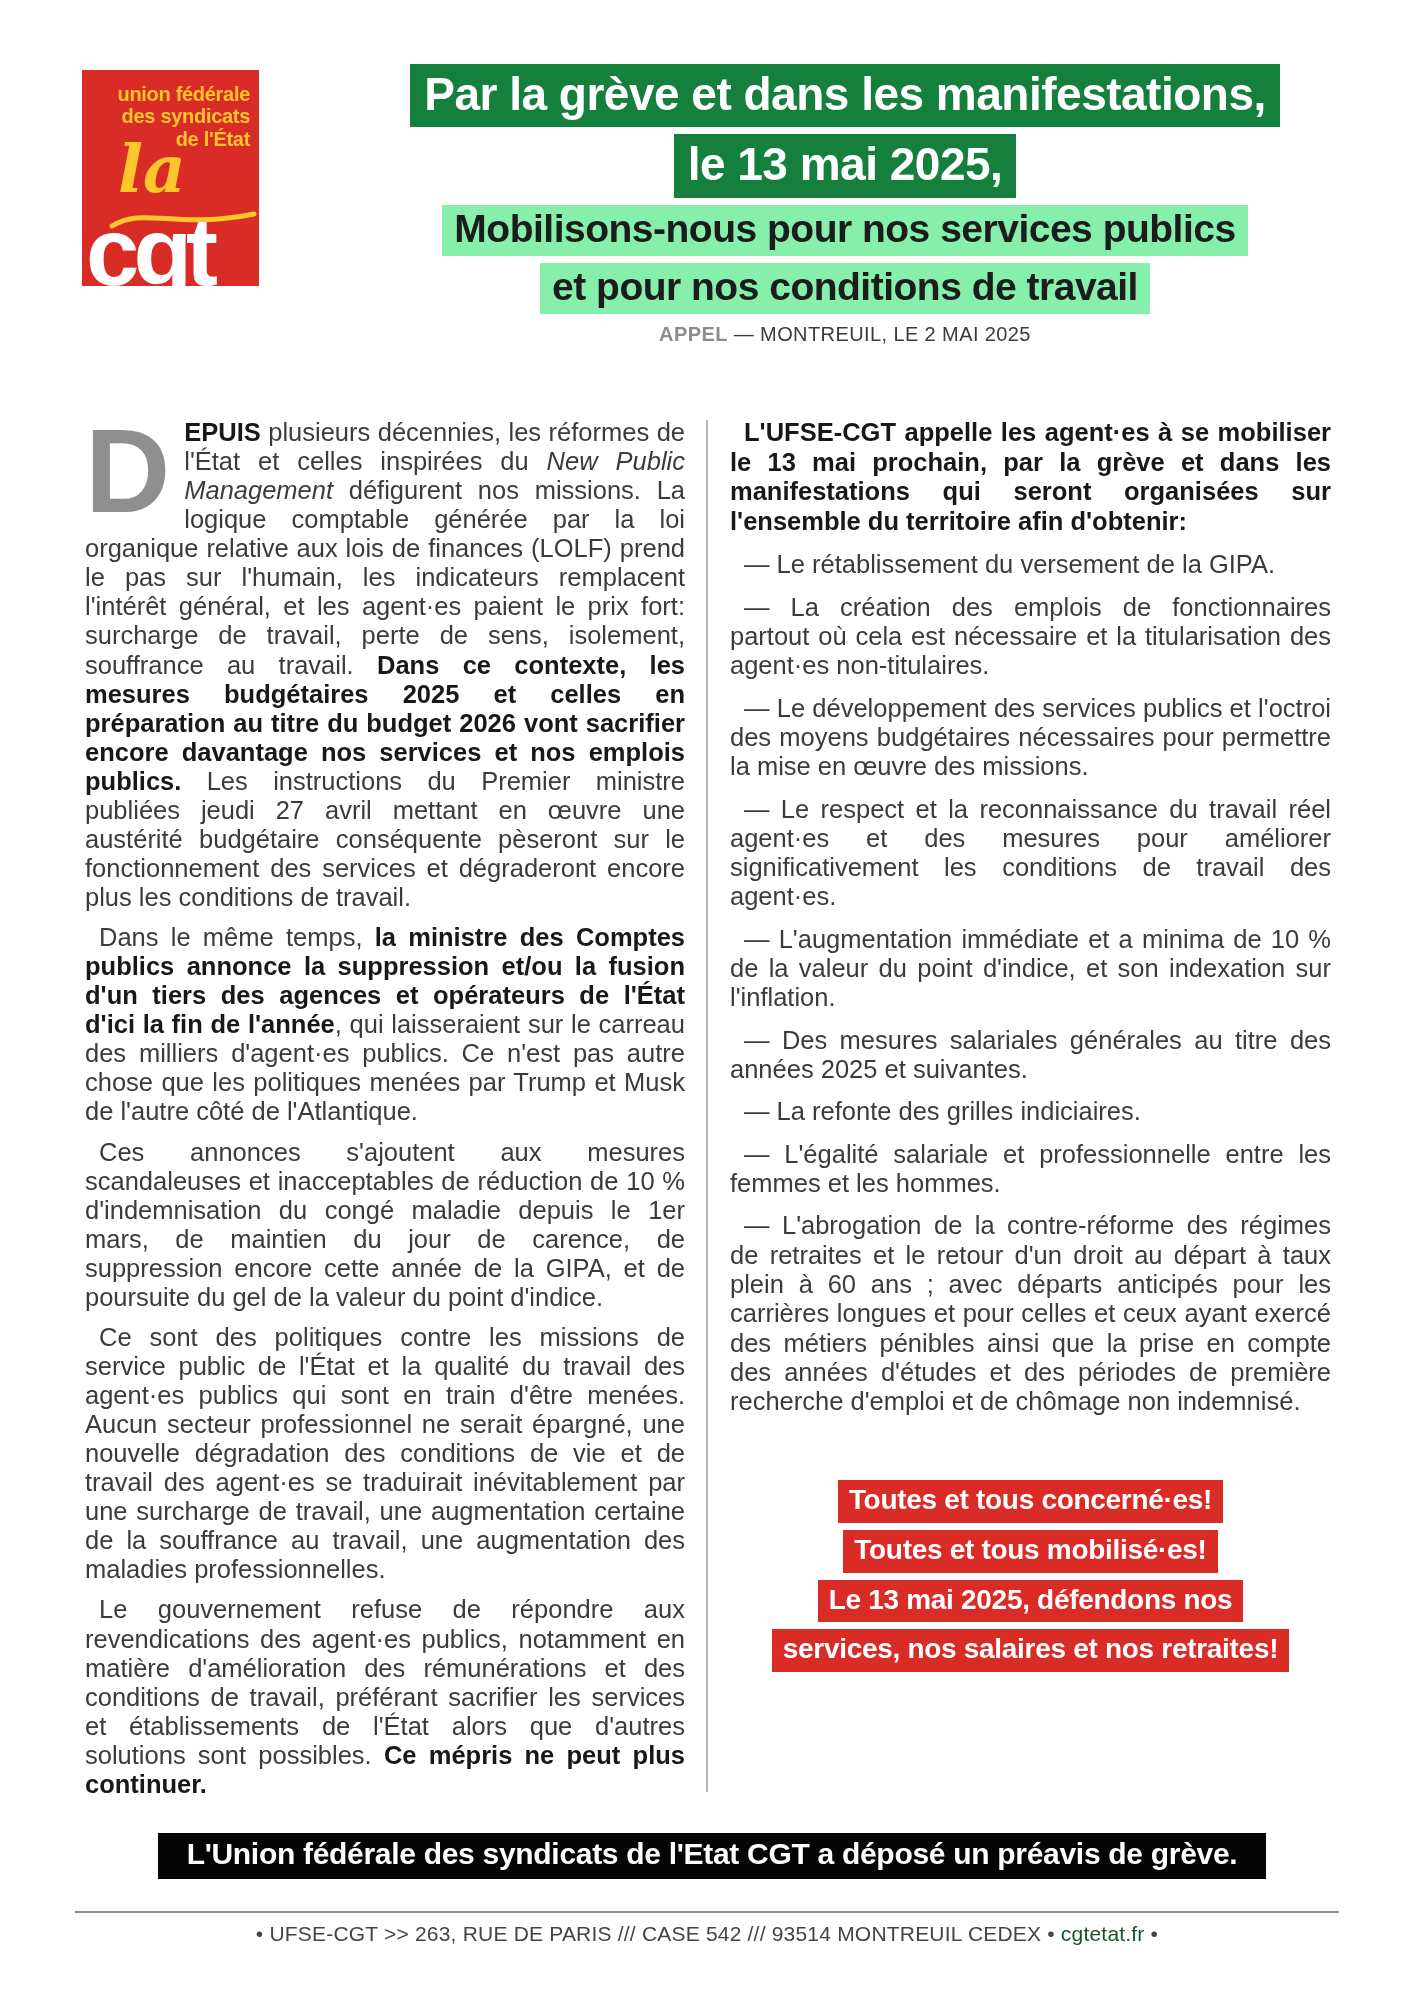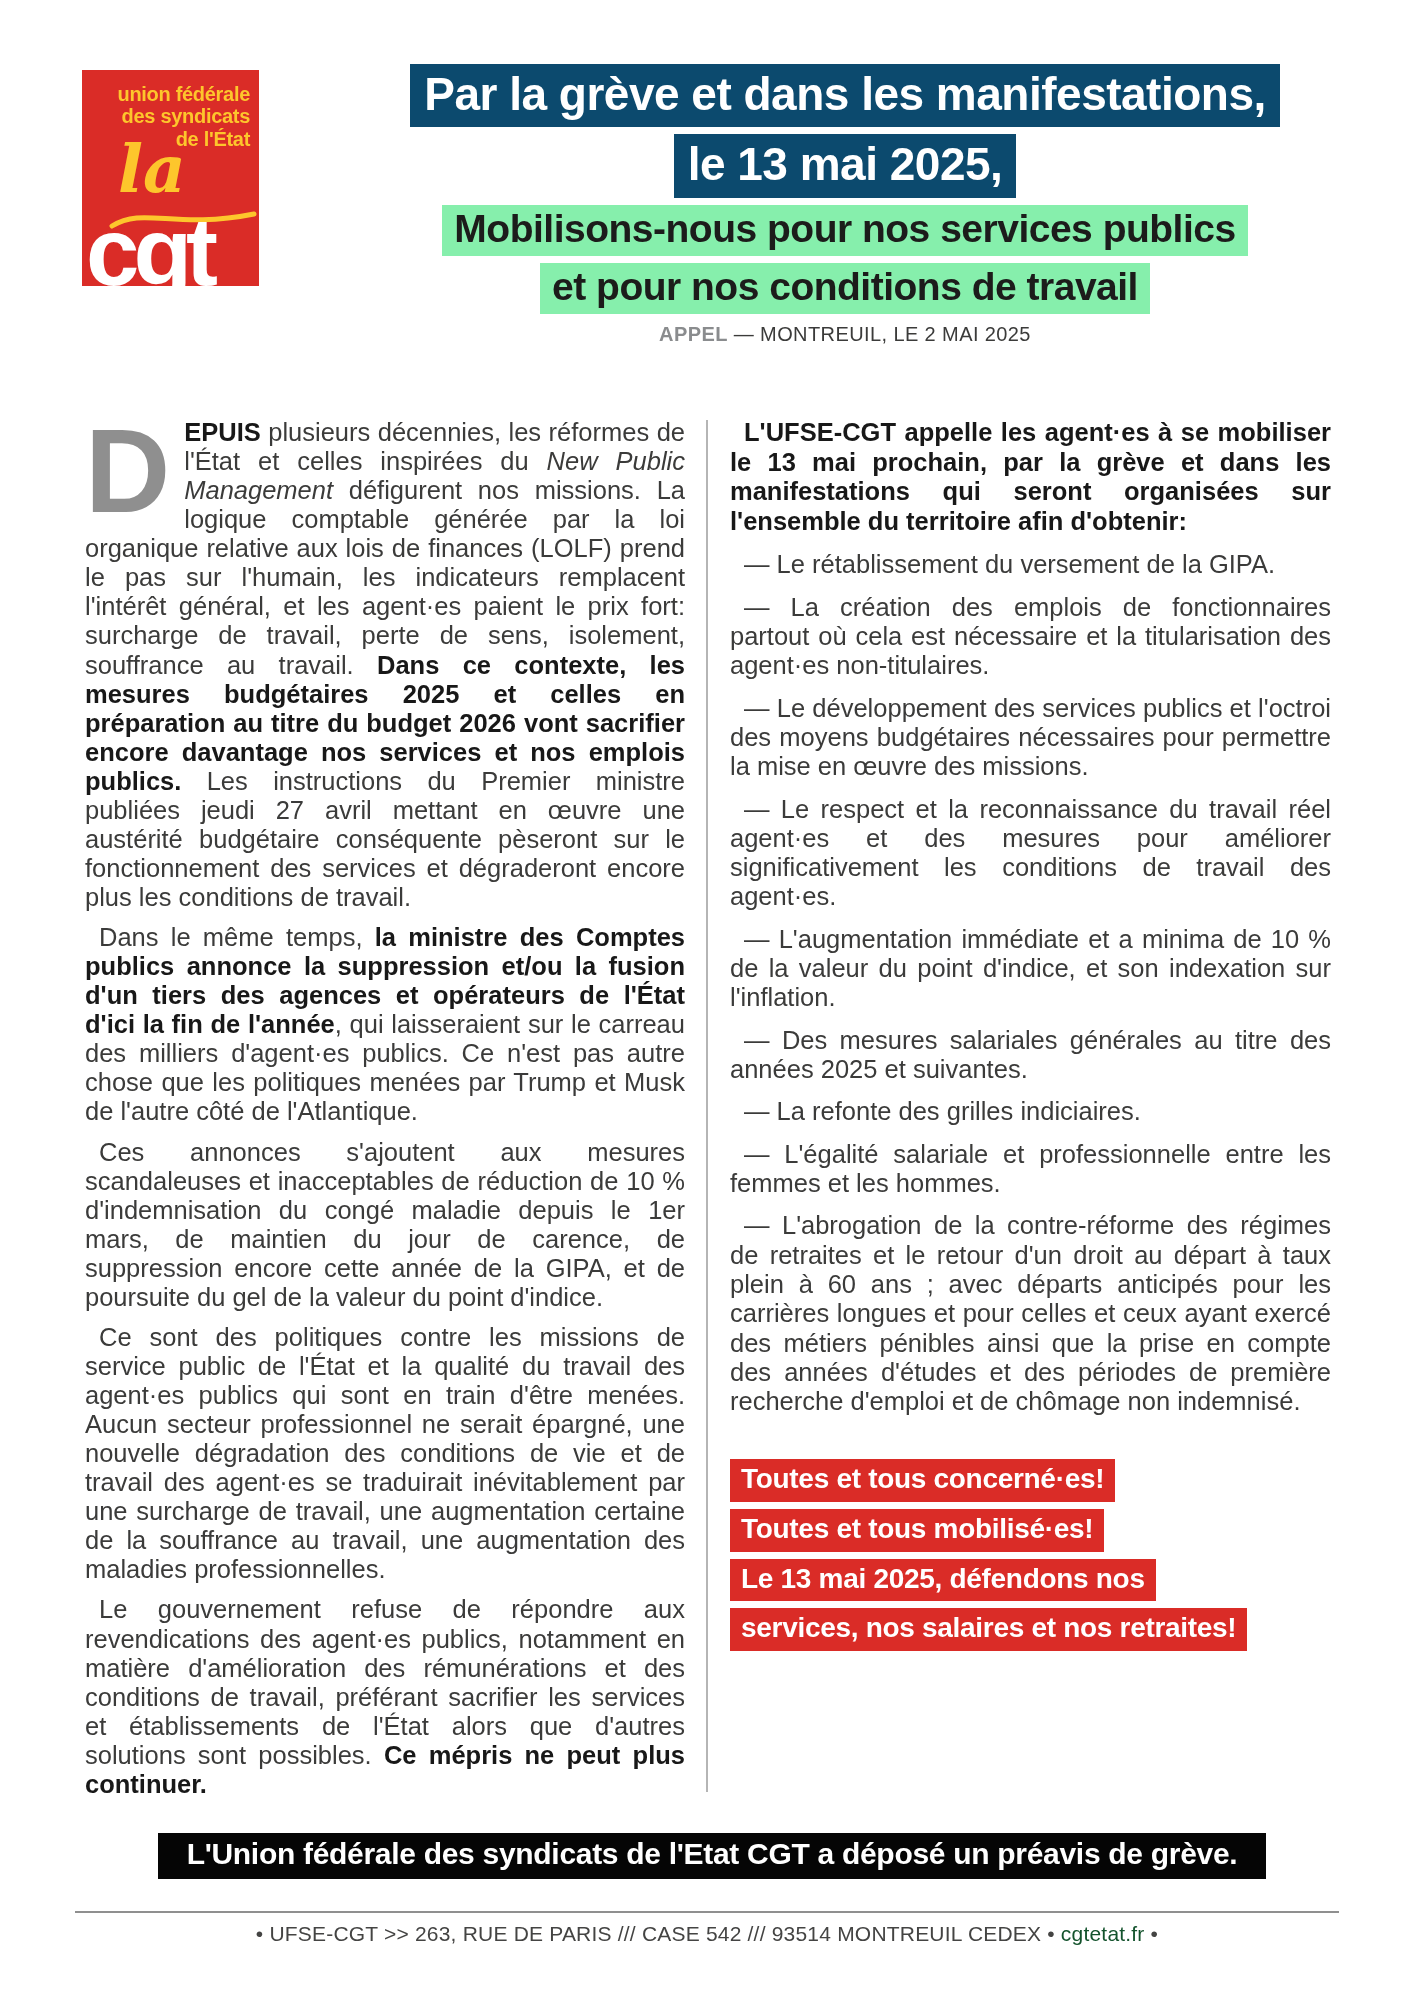--- a/index.html
+++ b/index.html
@@ -9,38 +9,38 @@
   }
   
   .logo{position:absolute;left:82px;top:70px;width:177px;height:216px;background:#da2c27;overflow:hidden;}
   .logo-org{position:absolute;top:13px;right:9px;text-align:right;color:#fdc62c;font-weight:700;font-size:20px;line-height:1.12;letter-spacing:-0.3px;}
   .logo-la{position:absolute;top:66px;left:36px;font-family:"DejaVu Serif", serif;font-style:italic;font-weight:700;color:#fdc62c;font-size:66px;line-height:1;}
   .logo-swoosh{position:absolute;left:26px;top:134px;}
   .logo-cgt{position:absolute;left:4px;bottom:-10px;color:#ffffff;font-weight:700;font-size:96px;line-height:0.92;letter-spacing:-6px;}
   
   .headline{position:absolute;left:330px;top:64px;width:1030px;text-align:center;}
   .hl-line{margin:0 0 7px;}
-  .hl-red{display:inline-block;background:#0c4a6e;color:#ffffff;font-weight:700;font-size:46px;line-height:1.18;padding:3px 14px 6px;letter-spacing:-0.5px;}
+  .hl-red{display:inline-block;background:#15803d;color:#ffffff;font-weight:700;font-size:46px;line-height:1.18;padding:3px 14px 6px;letter-spacing:-0.5px;}
   .hl-yellow{display:inline-block;background:#86efac;color:#1c1c1b;font-weight:700;font-size:39px;line-height:1.18;padding:1px 12px 4px;letter-spacing:-0.5px;}
   .appel{margin-top:9px;font-size:20px;color:#3b3b3a;letter-spacing:0.4px;}
   .appel .lbl{font-weight:700;color:#8a8c8e;}
   
   .columns{position:absolute;left:85px;top:418px;width:1246px;}
   .col-left{position:absolute;left:0;top:0;width:600px;}
   .col-right{position:absolute;left:645px;top:0;width:601px;}
   .divider{position:absolute;left:621px;top:2px;width:2px;height:1372px;background:#b5b5b5;}
   .para{margin:0 0 11px;font-size:25.5px;line-height:1.14;text-align:justify;}
   .para.indent{text-indent:14px;}
   .b{font-weight:700;color:#181818;}
   .i{font-style:italic;}
   .dropcap{float:left;font-weight:700;color:#8f8f8f;font-size:118px;line-height:0.8;margin:6px 14px 0 0;}
   .intro{font-weight:700;color:#181818;text-indent:14px;margin:0 0 14px;font-size:25.5px;line-height:1.16;text-align:justify;}
   .demand{margin:0 0 13px;font-size:25.5px;line-height:1.15;text-align:justify;text-indent:14px;}
   
-  .cta{margin-top:43px;text-align:left;}
+  .cta{margin-top:64px;text-align:center;}
   .cta-line{margin:0 0 7px;}
   .cta-line span{display:inline-block;background:#da2c27;color:#ffffff;font-weight:700;font-size:28px;line-height:1.2;padding:3px 11px 6px;letter-spacing:-0.3px;}
   
   .banner{position:absolute;left:158px;top:1833px;width:1108px;background:#050505;color:#ffffff;font-weight:700;font-size:30px;text-align:center;padding:4px 0 8px;letter-spacing:-0.3px;}
   .footer-rule{position:absolute;left:75px;top:1911px;width:1264px;height:0;border-top:2px solid #8f8f8f;}
   .footer{position:absolute;left:0;top:1922px;width:1414px;text-align:center;font-size:21px;color:#444443;letter-spacing:0.2px;}
   .footer a{color:#14532d;text-decoration:none;}
 </style>
 </head>
 <body>

